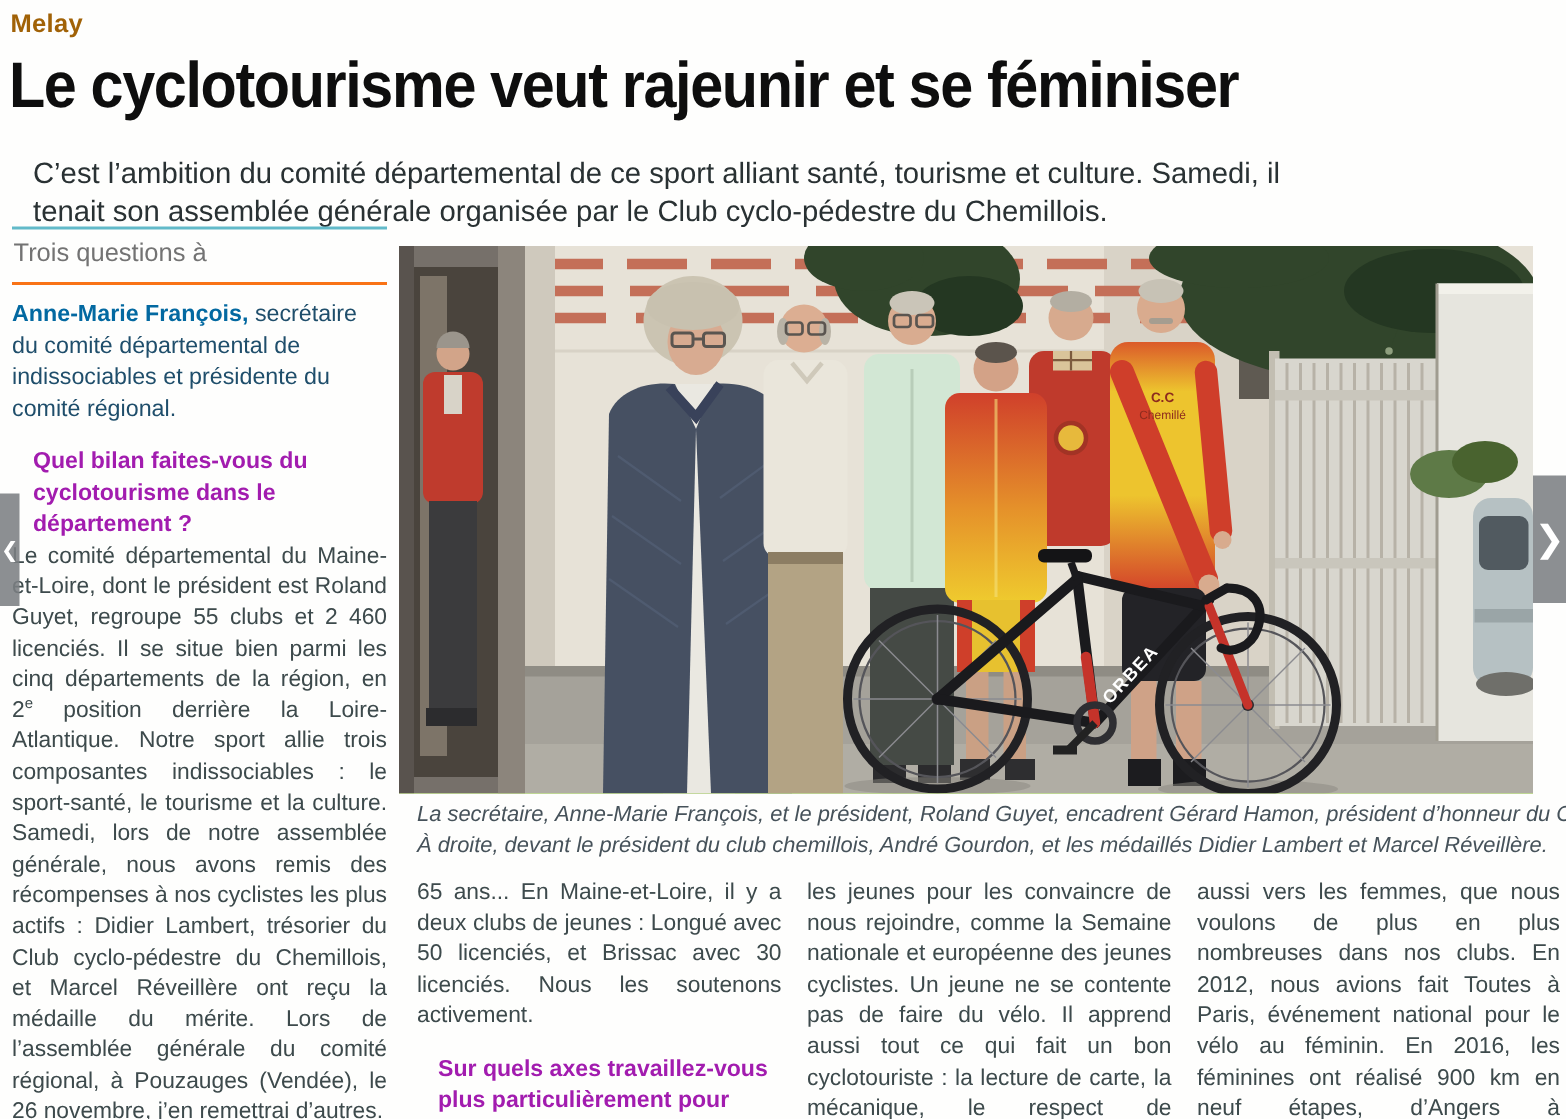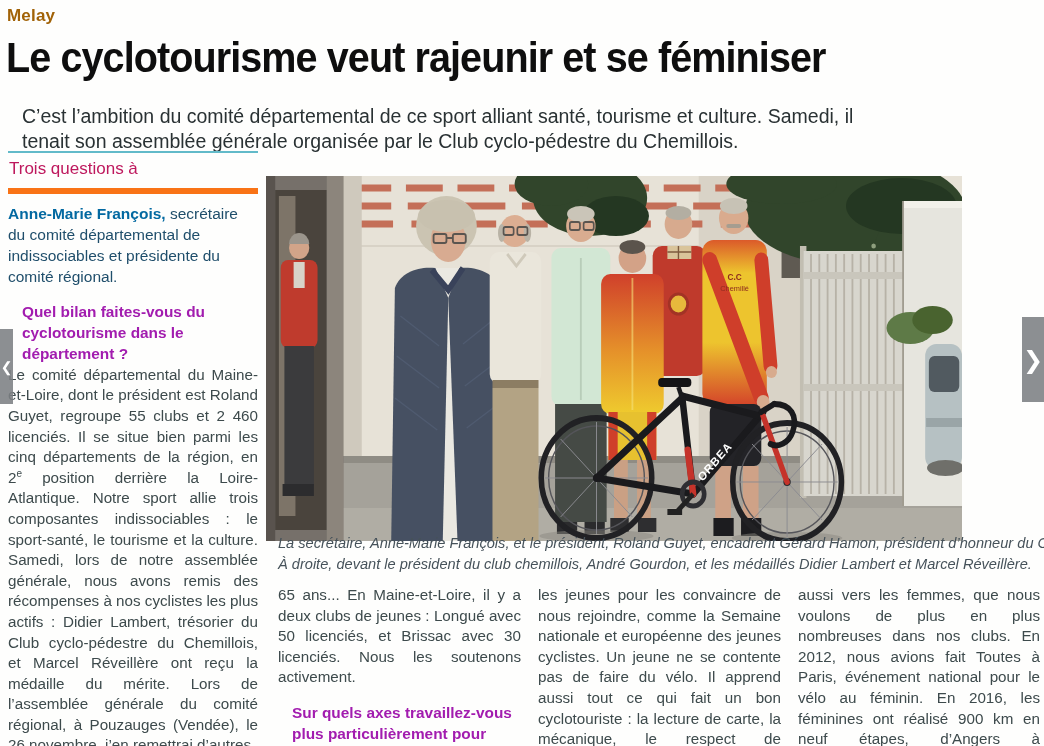--- a/index.html
+++ b/index.html
@@ -19,33 +19,33 @@
   }
   .subhead { left:8px; top:90px; width:875px; margin:14px; font-size:19.5px; line-height:25px; color:#293133; }
 
   .col { font-size:15.2px; line-height:20.6px; }
   .col1 { left:8px;   top:151px; width:250px; }
   .col2 { left:278px; top:585px; width:243px; }
   .col3 { left:538px; top:585px; width:243px; }
   .col4 { left:798px; top:585px; width:242px; }
 
   .rubric {
-    border-top:2px solid #62bac9; border-bottom:6px solid #f97316;
-    padding:6px 1px 8px; font-size:17px; color:#be185d; margin-bottom:9px;
+    border-top:2px solid #62bac9; border-bottom:2px solid #f97316;
+    padding:6px 1px 8px; font-size:17px; color:#737373; margin-bottom:9px;
   }
   .intro { margin:0; font-size:15.5px; line-height:21.2px; color:#1f4e6b; }
   .intro-name { font-weight:700; color:#0369a1; }
   .question {
     margin:15px 0 0; padding-left:14px; font-size:15.4px; line-height:20.8px;
     font-weight:700; color:#a21caf;
   }
   p.body { margin:0; text-align:justify; hyphens:auto; -webkit-hyphens:auto; color:#3d4a4c; }
   p.body sup { font-size:10px; line-height:0; }
 
-  .photo-frame { left:266px; top:176px; width:696px; height:365px; background:#84cc16; overflow:hidden; }
+  .photo-frame { left:266px; top:164px; width:756px; height:365px; background:#84cc16; overflow:hidden; }
   .photo-frame svg { display:block; width:100%; height:100%; }
 
   .caption { left:278px; font-style:italic; font-size:14.6px; color:#46525a; white-space:nowrap; }
   .caption.l1 { top:535px; }
   .caption.l2 { top:556px; }
 
   .nav-arrow {
     display:flex; align-items:center; justify-content:center;
     background:rgba(124,128,131,.88); color:#ffffff; cursor:pointer; user-select:none;
   }

